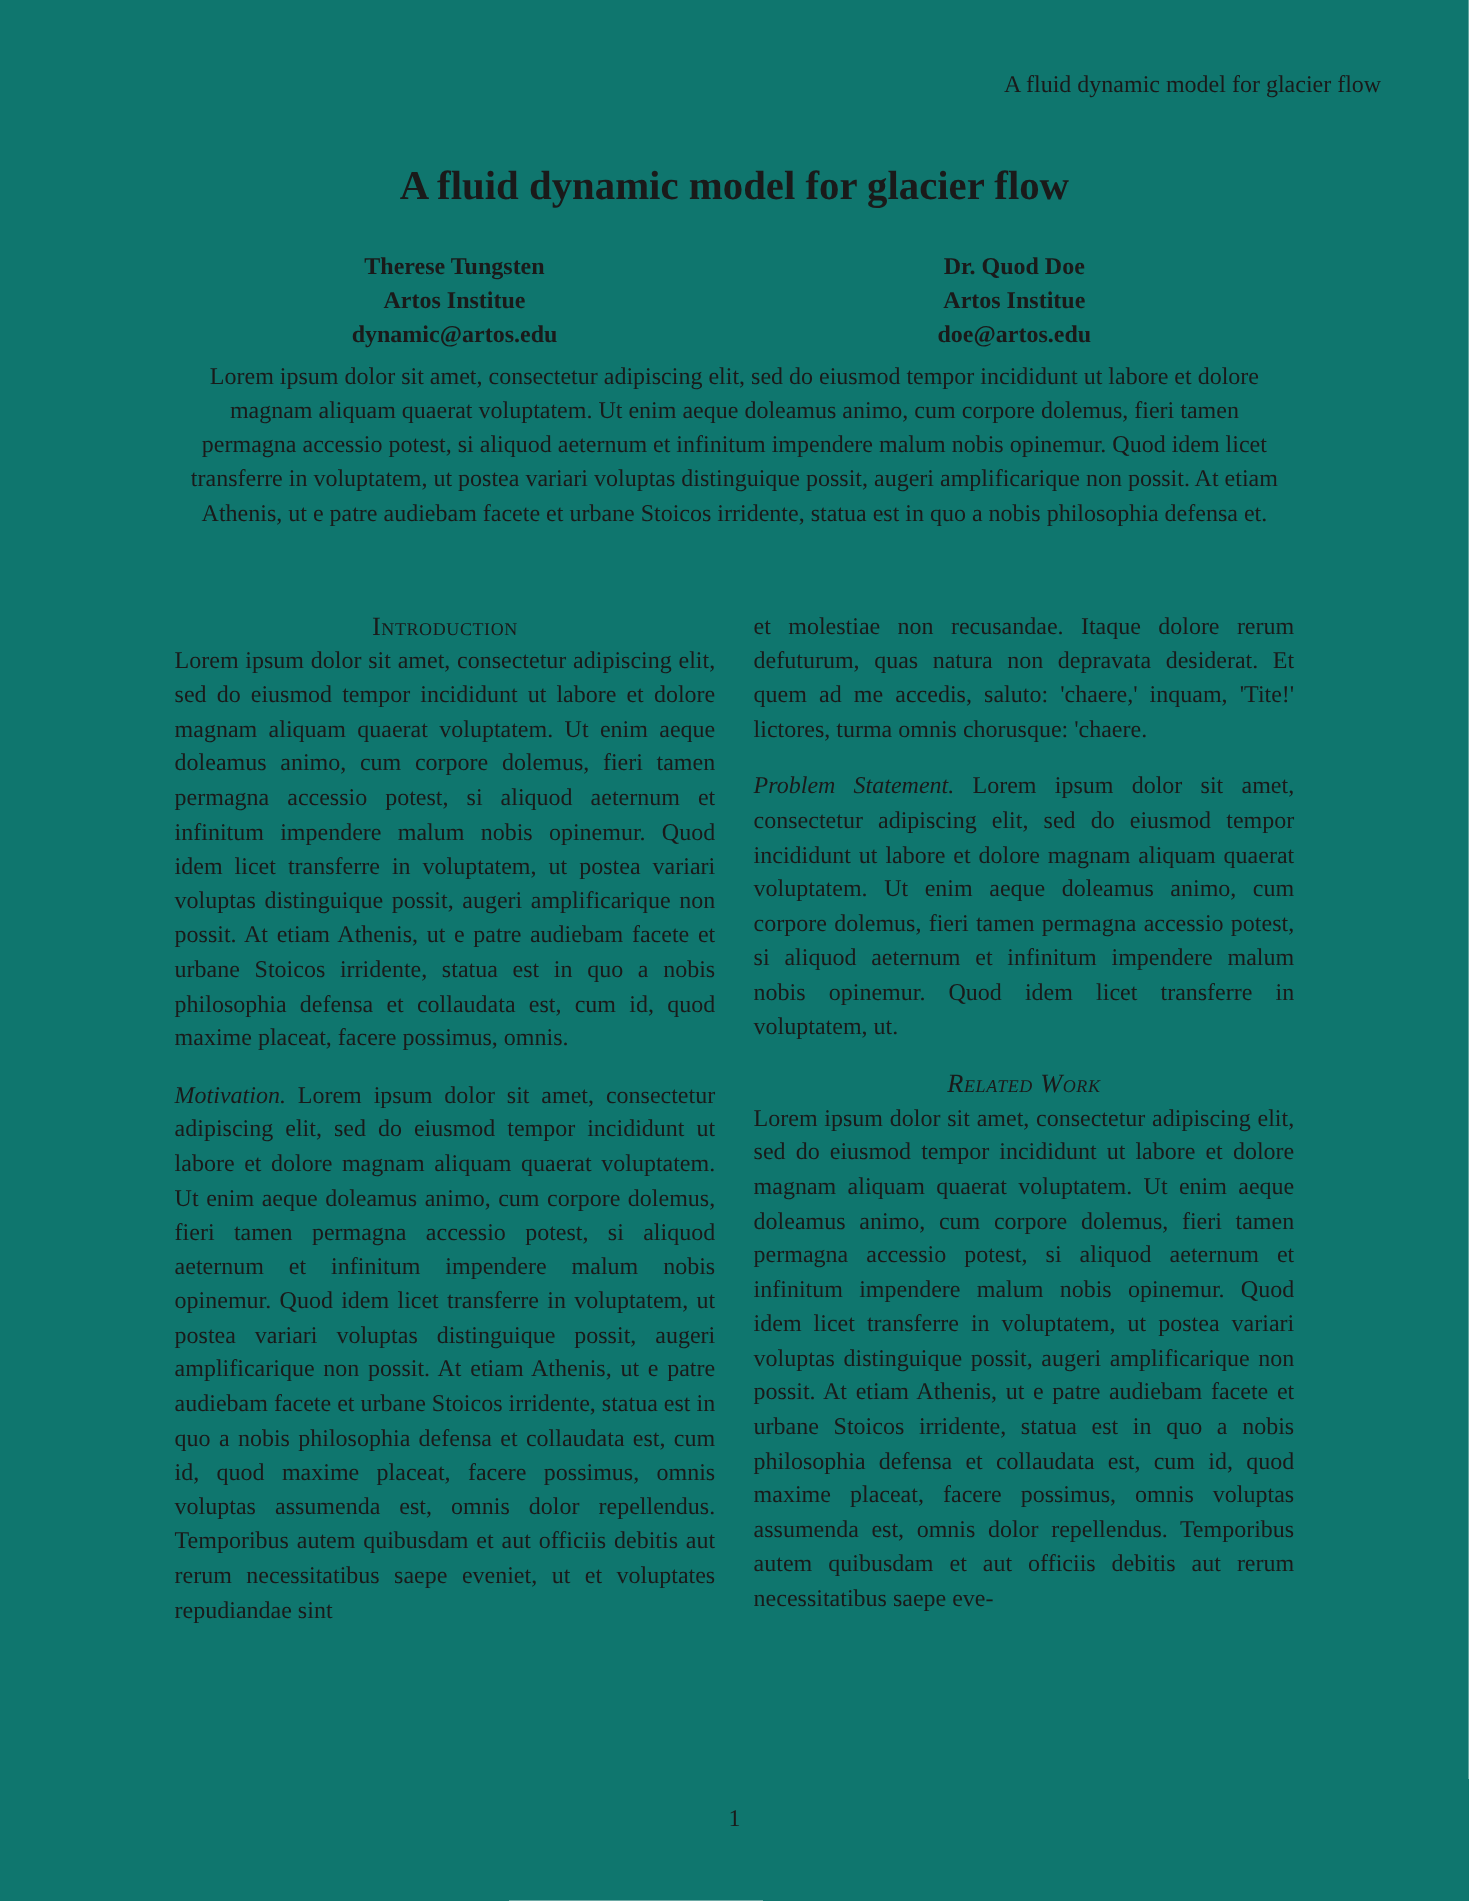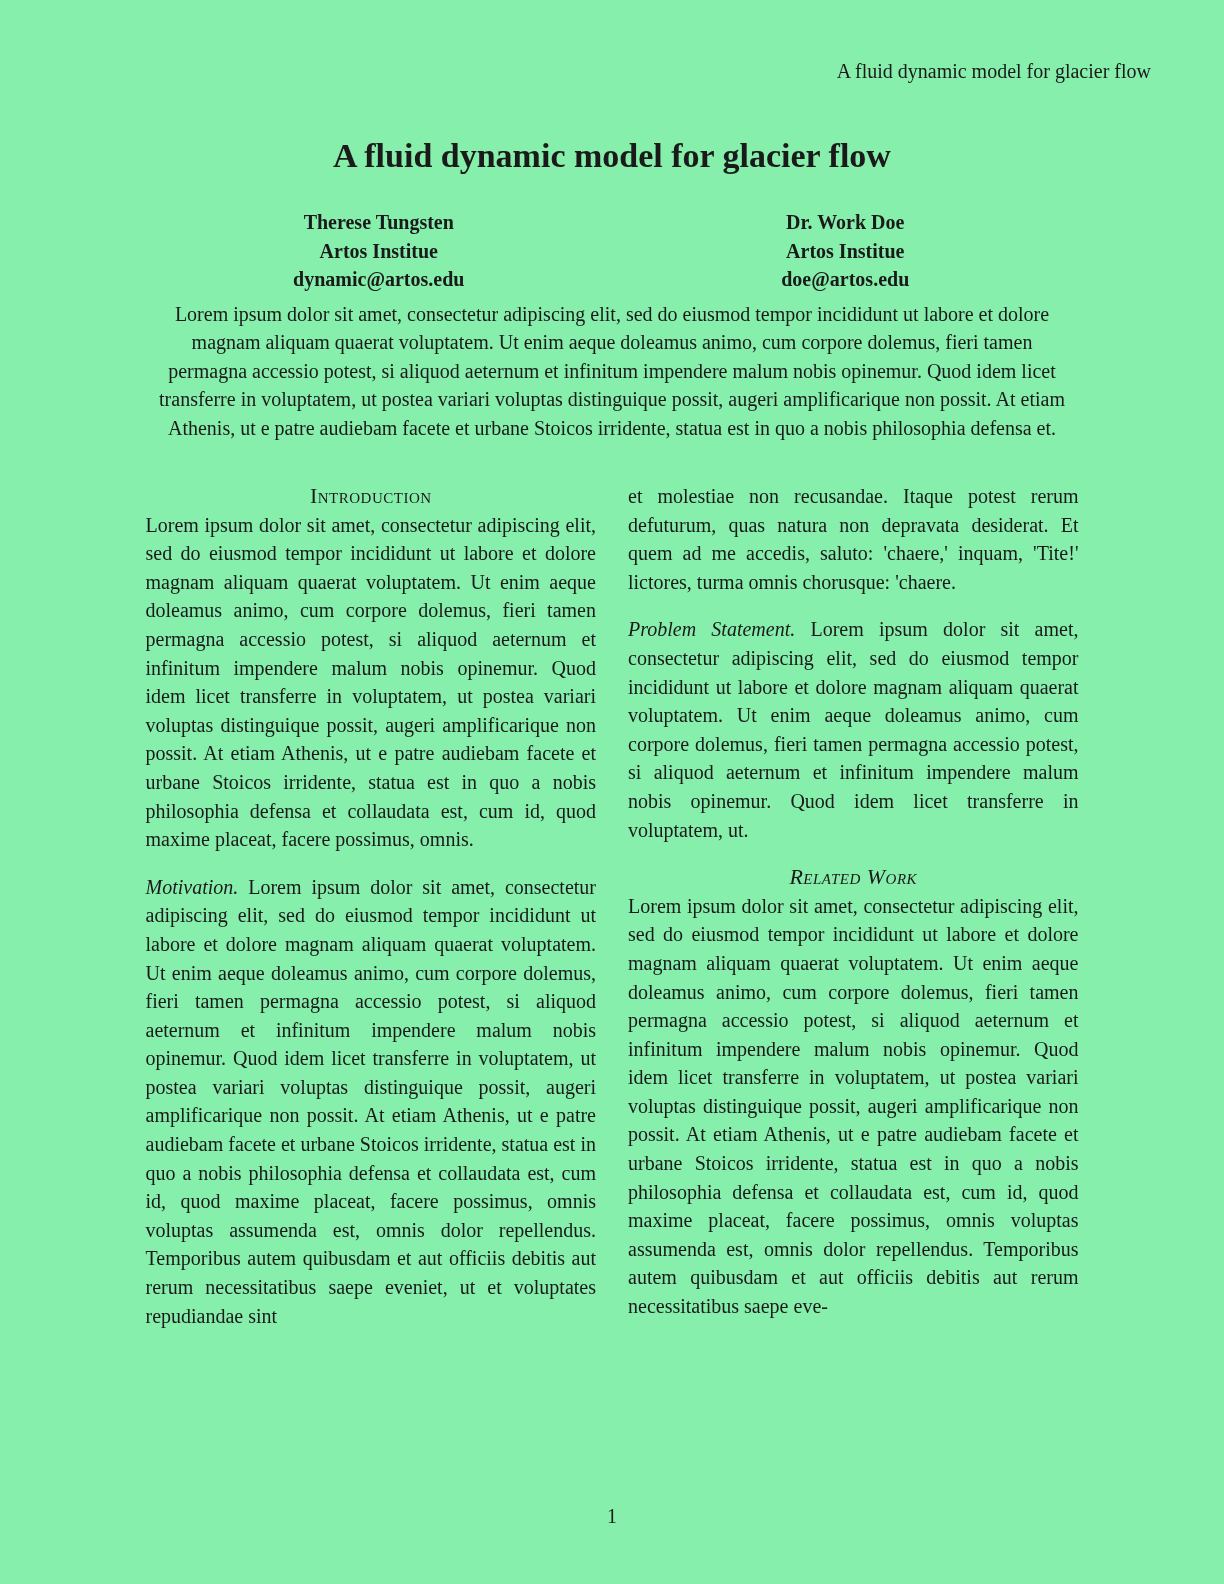--- a/index.html
+++ b/index.html
@@ -5,21 +5,21 @@
   html, body {
     margin: 0;
     padding: 0;
     background: #ffffff;
   }
   .page {
     position: relative;
     width: 1224px;
     height: 1584px;
     margin: 0 auto;
-    background: #86efac;
+    background: #0f766e;
     color: #1a1a1a;
     font-family: "Liberation Serif", serif;
     overflow: hidden;
   }
   .content {
     width: 933px;
     margin: 0 auto;
   }
   .running-header {
     padding-top: 58px;
@@ -57,21 +57,21 @@
   .abstract-text {
     width: 912px;
     margin: 6px auto 0 auto;
     text-align: center;
     font-size: 20px;
     line-height: 28.5px;
   }
   .columns {
     display: flex;
     gap: 32px;
-    margin-top: 40px;
+    margin-top: 66px;
   }
   .col {
     flex: 1 1 0;
     font-size: 20px;
     line-height: 28.6px;
   }
   .section-heading {
     margin: 0;
     text-align: center;
     font-variant-caps: small-caps;
@@ -111,39 +111,39 @@
 
   <div class="content">
 
     <div class="authors">
       <div class="author-block">
         <div>Therese Tungsten</div>
         <div>Artos Institue</div>
         <div>dynamic@artos.edu</div>
       </div>
       <div class="author-block">
-        <div>Dr. Work Doe</div>
+        <div>Dr. Quod Doe</div>
         <div>Artos Institue</div>
         <div>doe@artos.edu</div>
       </div>
     </div>
 
 
     <div class="abstract-text">Lorem ipsum dolor sit amet, consectetur adipiscing elit, sed do eiusmod tempor incididunt ut labore et dolore magnam aliquam quaerat voluptatem. Ut enim aeque doleamus animo, cum corpore dolemus, fieri tamen permagna accessio potest, si aliquod aeternum et infinitum impendere malum nobis opinemur. Quod idem licet transferre in voluptatem, ut postea variari voluptas distinguique possit, augeri amplificarique non possit. At etiam Athenis, ut e patre audiebam facete et urbane Stoicos irridente, statua est in quo a nobis philosophia defensa et.</div>
 
     <div class="columns">
 
       <div class="col">
         <h2 class="section-heading">Introduction</h2>
         <p>Lorem ipsum dolor sit amet, consectetur adipiscing elit, sed do eiusmod tempor incididunt ut labore et dolore magnam aliquam quaerat voluptatem. Ut enim aeque doleamus animo, cum corpore dolemus, fieri tamen permagna accessio potest, si aliquod aeternum et infinitum impendere malum nobis opinemur. Quod idem licet transferre in voluptatem, ut postea variari voluptas distinguique possit, augeri amplificarique non possit. At etiam Athenis, ut e patre audiebam facete et urbane Stoicos irridente, statua est in quo a nobis philosophia defensa et collaudata est, cum id, quod maxime placeat, facere possimus, omnis.</p>
         <p><span class="run-in-lead">Motivation.</span><span> Lorem ipsum dolor sit amet, consectetur adipiscing elit, sed do eiusmod tempor incididunt ut labore et dolore magnam aliquam quaerat voluptatem. Ut enim aeque doleamus animo, cum corpore dolemus, fieri tamen permagna accessio potest, si aliquod aeternum et infinitum impendere malum nobis opinemur. Quod idem licet transferre in voluptatem, ut postea variari voluptas distinguique possit, augeri amplificarique non possit. At etiam Athenis, ut e patre audiebam facete et urbane Stoicos irridente, statua est in quo a nobis philosophia defensa et collaudata est, cum id, quod maxime placeat, facere possimus, omnis voluptas assumenda est, omnis dolor repellendus. Temporibus autem quibusdam et aut officiis debitis aut rerum necessitatibus saepe eveniet, ut et voluptates repudiandae sint</span></p>
       </div>
 
       <div class="col">
-        <p>et molestiae non recusandae. Itaque potest rerum defuturum, quas natura non depravata desiderat. Et quem ad me accedis, saluto: 'chaere,' inquam, 'Tite!' lictores, turma omnis chorusque: 'chaere.</p>
+        <p>et molestiae non recusandae. Itaque dolore rerum defuturum, quas natura non depravata desiderat. Et quem ad me accedis, saluto: 'chaere,' inquam, 'Tite!' lictores, turma omnis chorusque: 'chaere.</p>
         <p><span class="run-in-lead">Problem Statement.</span><span> Lorem ipsum dolor sit amet, consectetur adipiscing elit, sed do eiusmod tempor incididunt ut labore et dolore magnam aliquam quaerat voluptatem. Ut enim aeque doleamus animo, cum corpore dolemus, fieri tamen permagna accessio potest, si aliquod aeternum et infinitum impendere malum nobis opinemur. Quod idem licet transferre in voluptatem, ut.</span></p>
         <h2 class="section-heading heading-gap">Related Work</h2>
         <p>Lorem ipsum dolor sit amet, consectetur adipiscing elit, sed do eiusmod tempor incididunt ut labore et dolore magnam aliquam quaerat voluptatem. Ut enim aeque doleamus animo, cum corpore dolemus, fieri tamen permagna accessio potest, si aliquod aeternum et infinitum impendere malum nobis opinemur. Quod idem licet transferre in voluptatem, ut postea variari voluptas distinguique possit, augeri amplificarique non possit. At etiam Athenis, ut e patre audiebam facete et urbane Stoicos irridente, statua est in quo a nobis philosophia defensa et collaudata est, cum id, quod maxime placeat, facere possimus, omnis voluptas assumenda est, omnis dolor repellendus. Temporibus autem quibusdam et aut officiis debitis aut rerum necessitatibus saepe eve-</p>
       </div>
 
     </div>
   </div>
 
   <div class="page-number">1</div>
 

